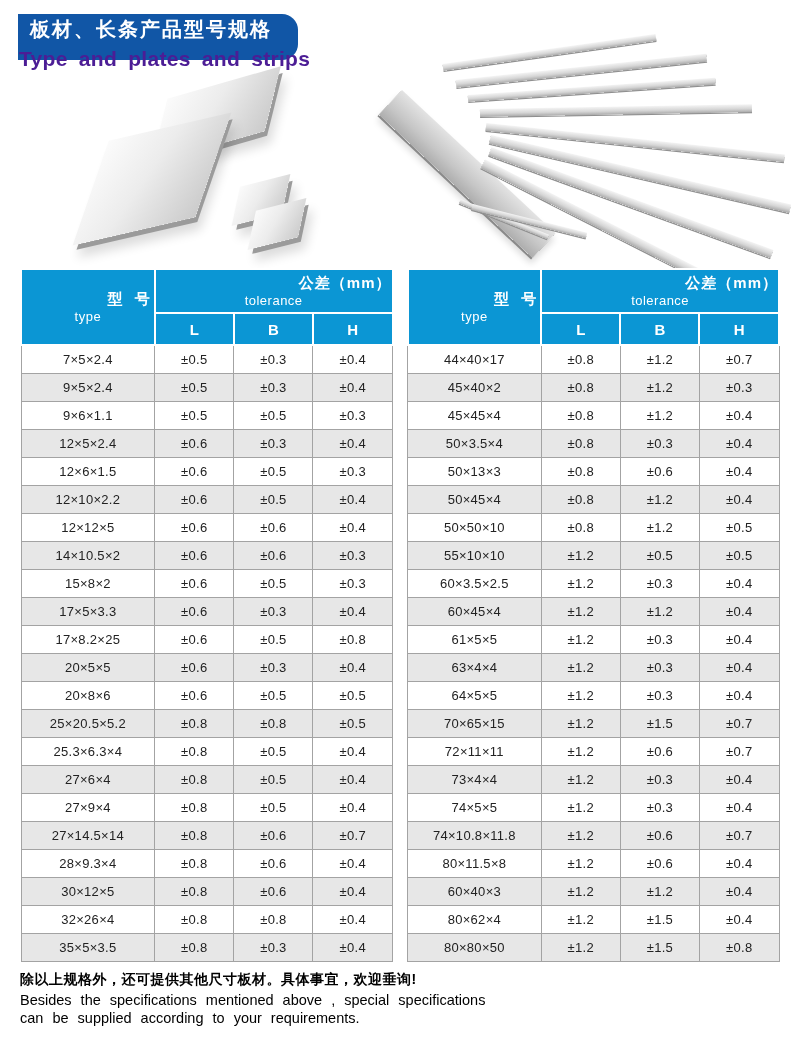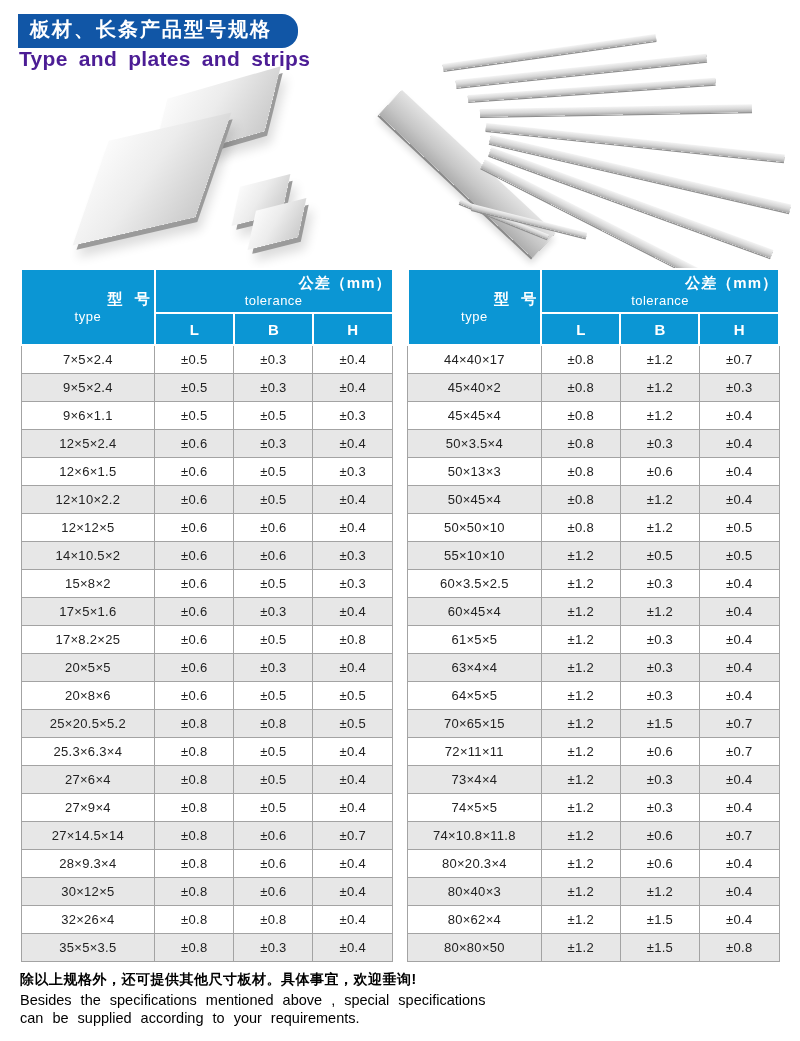--- a/index.html
+++ b/index.html
@@ -11,21 +11,21 @@
   }
   html,body{margin:0;padding:0;background:#ffffff;}
   body{width:800px;height:1041px;font-family:"Liberation Sans",sans-serif;}
   .page{position:relative;width:800px;height:1041px;background:#fff;overflow:hidden;}
 
   
   .banner{
     position:absolute;left:18px;top:14px;height:30px;line-height:30px;
     background:var(--banner-blue);color:#fff;
     font-size:20px;font-weight:bold;letter-spacing:2px;
-    padding:0 26px 4px 12px;border-radius:0 16px 16px 0;
+    padding:0 26px 16px 12px;border-radius:0 16px 16px 0;
     white-space:nowrap;
   }
   .subtitle{
     position:absolute;left:19px;top:47px;
     font-size:21px;font-weight:bold;color:#4c1d95;word-spacing:5px;letter-spacing:.3px;
   }
 
   
   .plates-img{position:absolute;left:75px;top:82px;width:320px;height:180px;}
   .plate{
@@ -178,21 +178,21 @@
             <td>±0.6</td>
             <td>±0.3</td>
           </tr>
           <tr>
             <td>15×8×2</td>
             <td>±0.6</td>
             <td>±0.5</td>
             <td>±0.3</td>
           </tr>
           <tr>
-            <td>17×5×1.6</td>
+            <td>17×5×3.3</td>
             <td>±0.6</td>
             <td>±0.3</td>
             <td>±0.4</td>
           </tr>
           <tr>
             <td>17×8.2×25</td>
             <td>±0.6</td>
             <td>±0.5</td>
             <td>±0.8</td>
           </tr>
@@ -392,27 +392,27 @@
             <td>±0.3</td>
             <td>±0.4</td>
           </tr>
           <tr>
             <td>74×10.8×11.8</td>
             <td>±1.2</td>
             <td>±0.6</td>
             <td>±0.7</td>
           </tr>
           <tr>
-            <td>80×20.3×4</td>
-            <td>±1.2</td>
-            <td>±0.6</td>
-            <td>±0.4</td>
-          </tr>
-          <tr>
-            <td>80×40×3</td>
+            <td>80×11.5×8</td>
+            <td>±1.2</td>
+            <td>±0.6</td>
+            <td>±0.4</td>
+          </tr>
+          <tr>
+            <td>60×40×3</td>
             <td>±1.2</td>
             <td>±1.2</td>
             <td>±0.4</td>
           </tr>
           <tr>
             <td>80×62×4</td>
             <td>±1.2</td>
             <td>±1.5</td>
             <td>±0.4</td>
           </tr>

